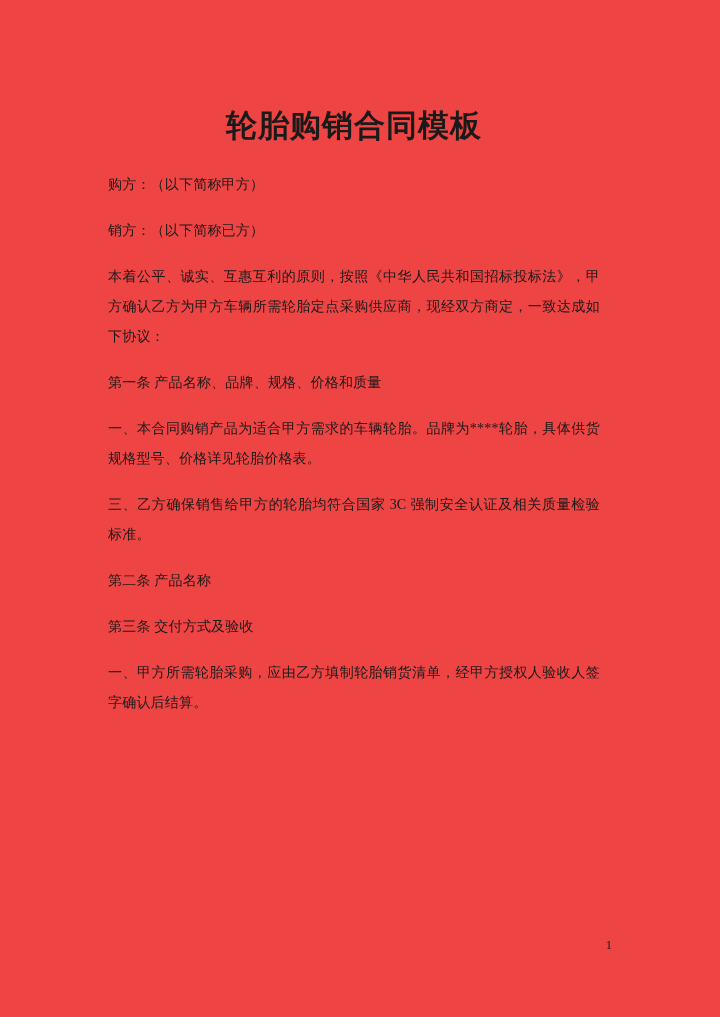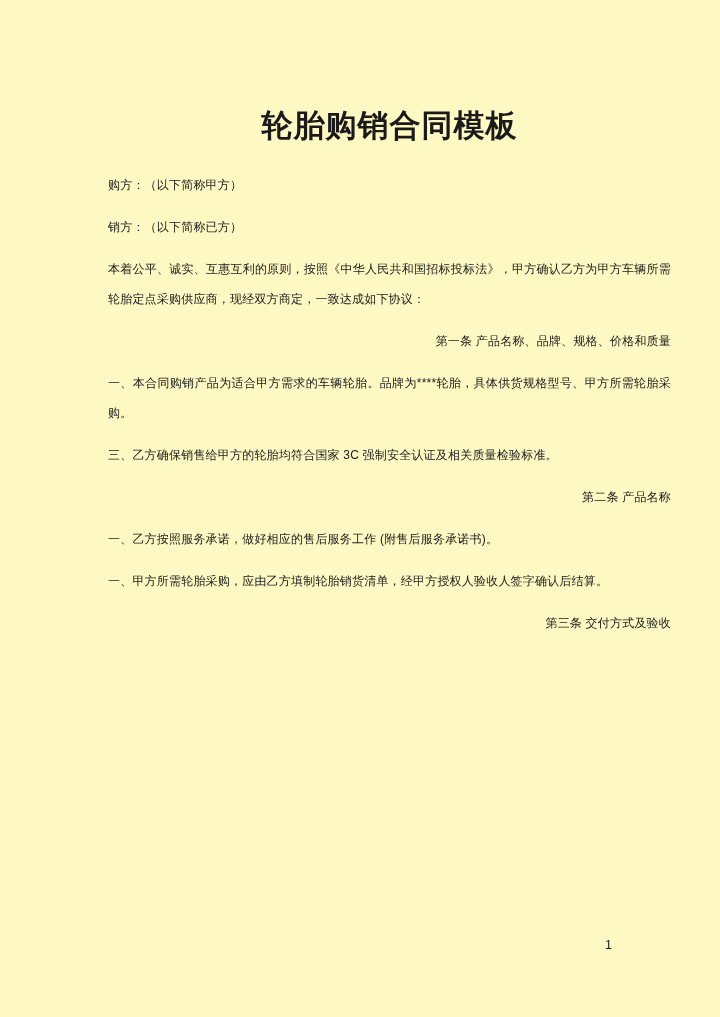--- a/index.html
+++ b/index.html
@@ -5,47 +5,47 @@
   html, body {
     margin: 0;
     padding: 0;
     background: #ffffff;
   }
   .page {
     position: relative;
     width: 720px;
     height: 1017px;
     box-sizing: border-box;
-    background: #fef9c3;
-    padding: 103px 49px 0 108px;
-    font-family: Liberation Sans, sans-serif;
+    background: #ef4444;
+    padding: 103px 120px 0 108px;
+    font-family: Liberation Serif, serif;
     color: #1a1a1a;
     overflow: hidden;
   }
   .doc-title {
     margin: 0 0 21px 0;
     font-size: 31px;
     line-height: 46px;
     font-weight: bold;
     text-align: center;
     letter-spacing: 1px;
     white-space: nowrap;
   }
   .para {
-    margin: 8px 0 12px 0;
-    font-size: 12px;
+    margin: 16px 0 12px 0;
+    font-size: 14px;
     line-height: 30px;
     text-align: justify;
     text-justify: inter-character;
     word-break: break-all;
     letter-spacing: 0.2px;
   }
   .heading {
     
-    text-align: right;
+    text-align: left;
   }
   .page-number {
     position: absolute;
     top: 938px;
     right: 108px;
     font-size: 12.5px;
     line-height: 14px;
     color: #1a1a1a;
   }
 </style>
@@ -57,30 +57,29 @@
   <h1 class="doc-title">轮胎购销合同模板</h1>
 
   <p class="para">购方：（以下简称甲方）</p>
 
   <p class="para">销方：（以下简称已方）</p>
 
   <p class="para">本着公平、诚实、互惠互利的原则，按照《中华人民共和国招标投标法》，甲方确认乙方为甲方车辆所需轮胎定点采购供应商，现经双方商定，一致达成如下协议：</p>
 
   <p class="para heading">第一条 产品名称、品牌、规格、价格和质量</p>
 
-  <p class="para">一、本合同购销产品为适合甲方需求的车辆轮胎。品牌为****轮胎，具体供货规格型号、甲方所需轮胎采购。</p>
+  <p class="para">一、本合同购销产品为适合甲方需求的车辆轮胎。品牌为****轮胎，具体供货规格型号、价格详见轮胎价格表。</p>
 
 
   <p class="para">三、乙方确保销售给甲方的轮胎均符合国家 3C 强制安全认证及相关质量检验标准。</p>
 
   <p class="para heading">第二条 产品名称</p>
 
-  <p class="para">一、乙方按照服务承诺，做好相应的售后服务工作 (附售后服务承诺书)。</p>
 
 
+  <p class="para heading">第三条 交付方式及验收</p>
+
   <p class="para">一、甲方所需轮胎采购，应由乙方填制轮胎销货清单，经甲方授权人验收人签字确认后结算。</p>
-
-  <p class="para heading">第三条 交付方式及验收</p>
 
 
   <div class="page-number">1</div>
 
 </div>
 
 </body></html>

